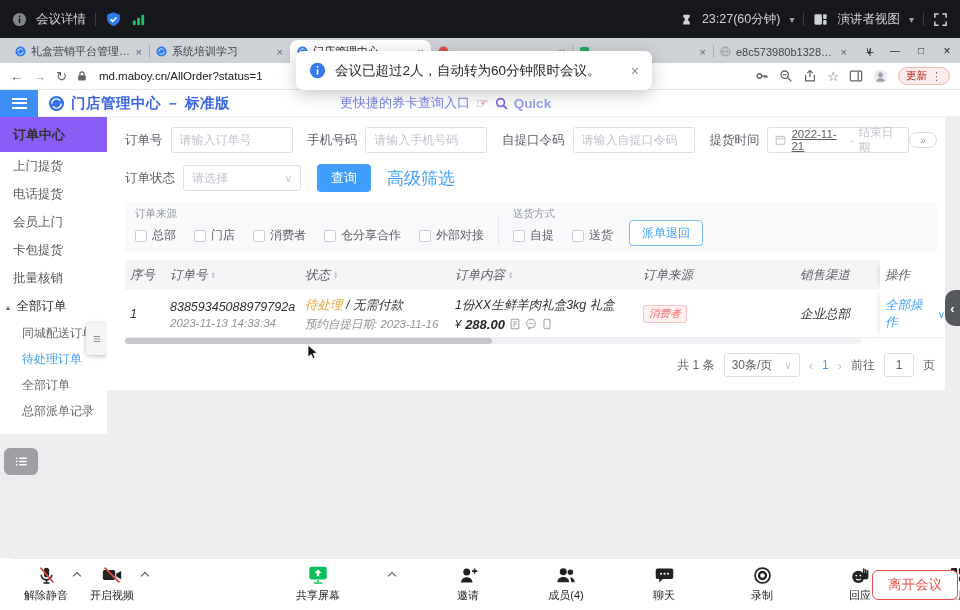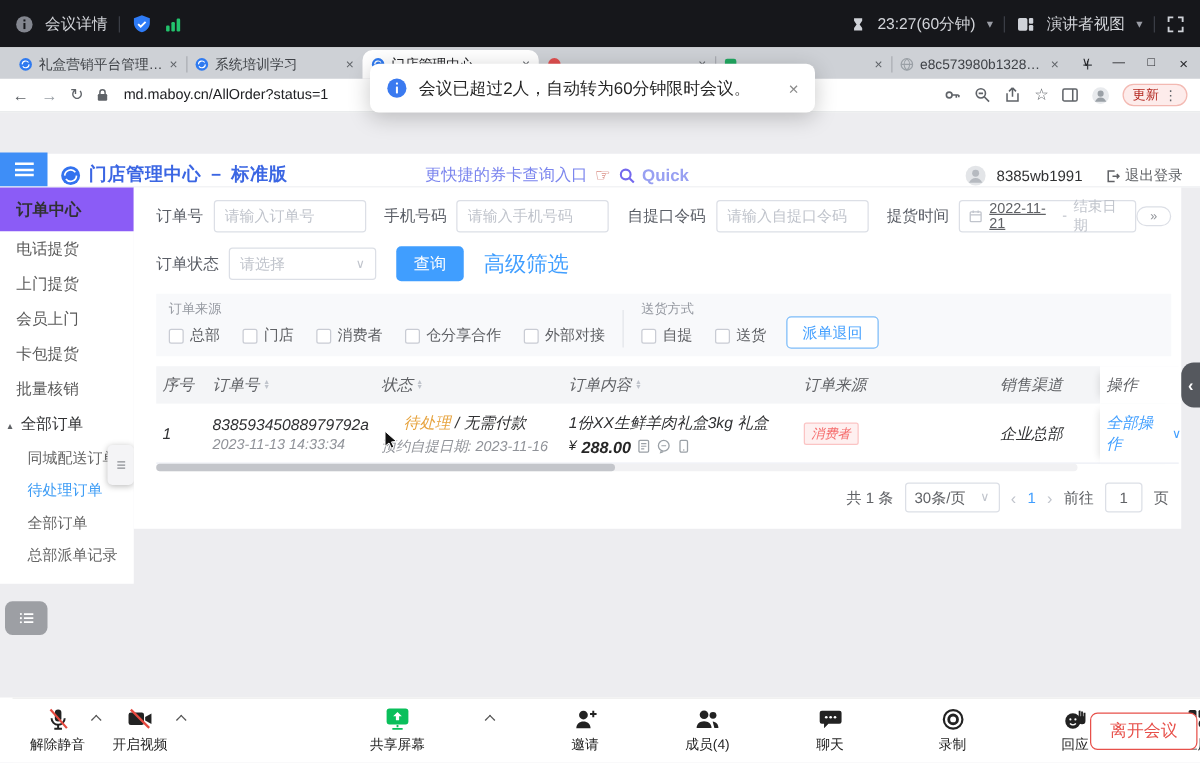--- a/index.html
+++ b/index.html
@@ -31,21 +31,21 @@
   .urlbar { height:27px; background:#fff; border-bottom:1px solid #e4e6e8; display:flex; align-items:center; padding:0 10px; gap:10px; }
   .navg { font-size:13px; color:#5f6368; }
   .navg.fwd { color:#9aa0a6; }
   .urltext { font-size:11.5px; color:#202124; flex:1; margin-left:2px; }
   .uricons { display:flex; align-items:center; gap:10px; }
   .updpill { display:flex; align-items:center; gap:4px; background:#fdeceb; border:1px solid #f3b9b2; border-radius:10px; padding:1px 7px; color:#b3261e; font-size:10.5px; }
   .updpill .morev { color:#5f6368; font-size:11px; }
 
   
   .webpage { position:relative; height:468px; background:#ededf0; overflow:hidden; }
-  .app-header { height:27px; background:#fff; display:flex; align-items:flex-end; border-bottom:1px solid #eef0f2;margin-top:33px; }
+  .app-header { height:27px; background:#fff; display:flex; align-items:center; border-bottom:1px solid #eef0f2; }
   .hamb { width:38px; height:27px; background:#3e8ef7; display:flex; flex-direction:column; justify-content:center; align-items:center; gap:2.5px; }
   .hamb i { display:block; width:15px; height:2px; background:#fff; }
   .applogo { margin-left:10px; }
   .apptitle { margin-left:6px; font-size:14.5px; font-weight:700; color:#3b66e3; letter-spacing:.5px; white-space:nowrap; }
   .promo { display:flex; align-items:center; gap:6px; margin-left:110px; white-space:nowrap; }
   .promo .ptext { color:#7b85ee; font-size:13px; }
   .promo .hand { color:#c75b4e; font-size:14px; }
   .promo .quick { color:#98a0f2; font-size:13.5px; font-weight:700; }
   .hright { margin-left:auto; display:flex; align-items:center; gap:8px; padding-right:14px; }
   .uname { font-size:12px; color:#303133; margin-right:10px; }
@@ -101,21 +101,21 @@
 
   .tbl { position:absolute; top:143px; left:18px; right:2px; }
   .tgrid { display:grid; grid-template-columns:40px 135px 150px 188px 157px 85px 65px;font-style:italic; }
   .thead { height:30px; background:#f4f5f7; align-items:center; font-size:12.5px; color:#606266; }
   .thead > div { padding-left:5px; display:flex; align-items:center; gap:3px; }
   .thead .col-action { background:#fff; height:30px; box-shadow:-6px 0 6px -5px rgba(0,0,0,.12); }
   .sort { display:flex; flex-direction:column; line-height:4.5px; font-size:5.5px; color:#c0c4cc; }
   .trow { background:#fff; border-bottom:1px solid #ebeef5; align-items:center; height:48px; }
   .trow > div { padding-left:5px; font-size:12.5px; color:#303133; }
   .sub { font-size:11.5px; color:#909399; margin-top:3px; }
-  .status-warn { color:#e6a23c;margin-left:18px; }
+  .status-warn { color:#e6a23c; }
   .price-line { display:flex; align-items:center; gap:4px; margin-top:3px; }
   .price-cur { font-size:11px; color:#262626; }
   .price-amt { font-size:13px; font-weight:700; color:#262626; }
   .mini-ic { display:inline-flex; }
   .badge-red { display:inline-block; padding:1px 5px; font-size:10.5px; color:#f56c6c; background:#fef0f0; border:1px solid #fbc4c4; border-radius:2px; }
   .action-link { color:#409eff; display:flex; align-items:center; gap:4px; }
   .action-link .sc { font-size:10px; }
   .col-action.rowcell { height:48px; display:flex; align-items:center; box-shadow:-6px 0 6px -5px rgba(0,0,0,.12); }
 
   .hscroll { position:absolute; top:221px; left:18px; width:737px; height:6px; background:#f1f1f3; border-radius:3px; }
@@ -334,46 +334,29 @@
           <span class="ptext">更快捷的券卡查询入口</span>
           <span class="hand">☞</span>
           <span style="display:flex">
             <svg width="13" height="13" viewBox="0 0 14 14">
                 <circle cx="6" cy="6" r="4.2" fill="none" stroke="#7468ee" stroke-width="1.8"></circle>
                 <path d="M9.2 9.2L13 13" stroke="#7468ee" stroke-width="1.8"></path>
               </svg>
           </span>
           <span class="quick">Quick</span>
         </div>
-        <div class="hright">
-          <span style="display:flex">
-            <svg width="17" height="17" viewBox="0 0 16 16">
-                <circle cx="8" cy="8" r="7.5" fill="#e3e5e8"></circle>
-                <circle cx="8" cy="6.2" r="2.6" fill="#b6bac0"></circle>
-                <path d="M3 13.4c.9-2.3 2.8-3.6 5-3.6s4.1 1.3 5 3.6z" fill="#b6bac0"></path>
-              </svg>
-          </span>
-          <span class="uname">8385wb1991</span>
-          <span class="logout">
-            <svg width="12" height="12" viewBox="0 0 14 14">
-                <path d="M9 2H3v10h6" fill="none" stroke="#606266" stroke-width="1.4"></path>
-                <path d="M7 7h6M11 5l2 2-2 2" stroke="#606266" stroke-width="1.4" fill="none"></path>
-              </svg>
-            <span>退出登录</span>
-          </span>
-        </div>
       </div>
 
       <div class="app-body">
 
         <aside class="sidebar">
           <div class="menu">
             <div class="sec-title">订单中心</div>
+            <div class="mitem">上门提货</div>
             <div class="mitem">电话提货</div>
-            <div class="mitem">上门提货</div>
             <div class="mitem">会员上门</div>
             <div class="mitem">卡包提货</div>
             <div class="mitem">批量核销</div>
             <div class="gitem">
               <span class="garr">▴</span>
               <span>全部订单</span>
             </div>
             <div class="citem">同城配送订单</div>
             <div class="citem active">待处理订单</div>
             <div class="citem">全部订单</div>

